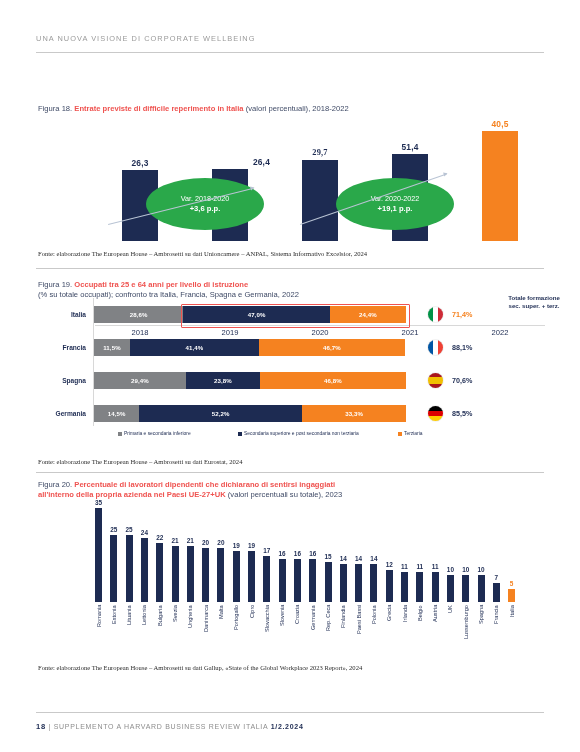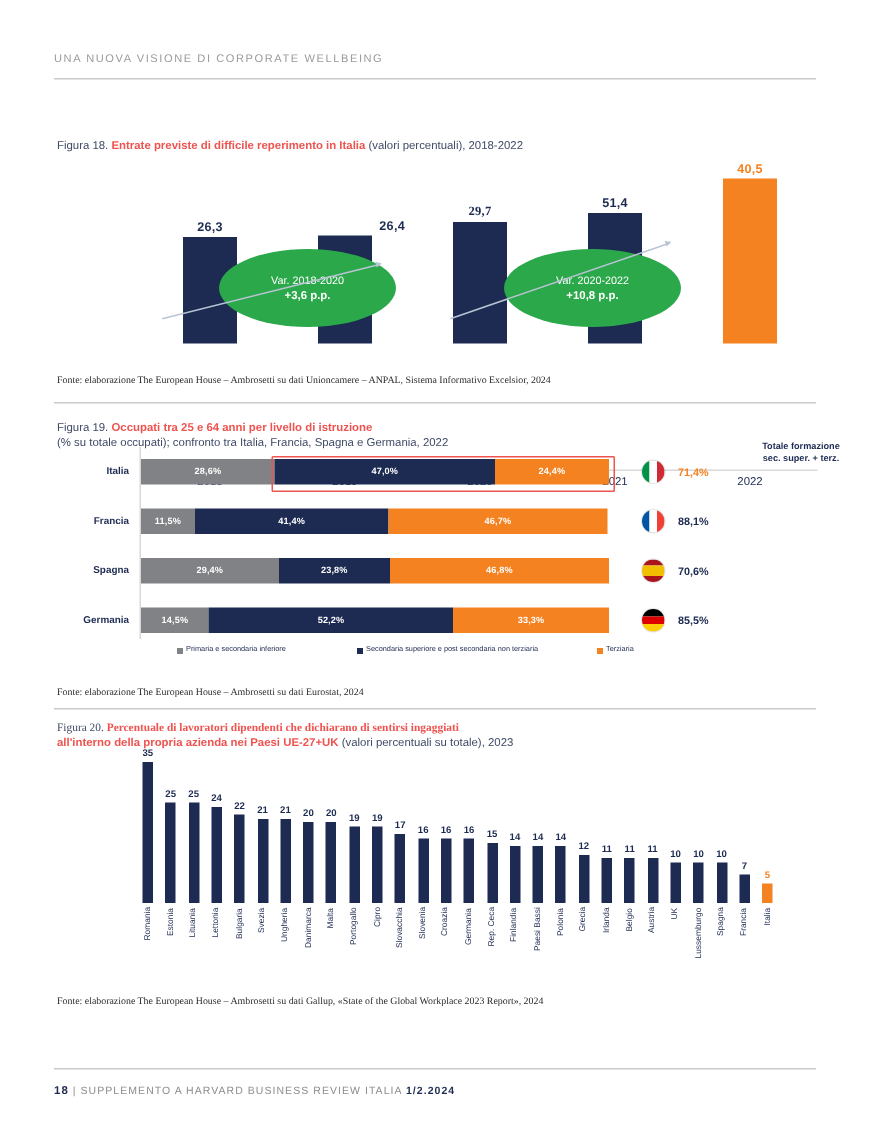--- a/index.html
+++ b/index.html
@@ -22,21 +22,21 @@
   .rule-top{position:absolute;left:36px;top:52px;width:508px;height:1px;background:#c9c9c9;}
 
   
   .fig-title{position:absolute;font-size:7.6px;line-height:9.6px;color:#3f4a66;white-space:nowrap;}
   .fig-title b{color:#ef5350;font-weight:bold;}
   .fig-sub{color:#3f4a66;font-weight:normal;}
   .source{position:absolute;left:38px;font-family:"Liberation Serif",serif;font-size:6.6px;color:#2b2b2b;white-space:nowrap;}
   .hr{position:absolute;left:36px;width:508px;height:1px;background:#c9c9c9;}
 
   
-  #fig18{position:absolute;left:0;top:84px;width:580px;height:160px;}
+  #fig18{position:absolute;left:0;top:96px;width:580px;height:160px;}
   .f18-axis{position:absolute;left:95px;top:229px;width:450px;height:1px;background:#d8d8d8;}
   .f18-bar{position:absolute;bottom:0;width:36px;}
   .f18-val{position:absolute;width:80px;text-align:center;font-size:8.4px;font-weight:bold;letter-spacing:.2px;}
   .f18-xlab{position:absolute;width:80px;text-align:center;font-size:7.6px;color:#1d2b52;top:232px;}
   .ellipse{
     position:absolute;border-radius:50%;
     background:#2aa84a;color:#ffffff;
     display:flex;flex-direction:column;align-items:center;justify-content:center;
     font-size:7.2px;line-height:10px;text-align:center;
   }
@@ -115,21 +115,21 @@
         <div class="f18-bar" style="left: 482px; top: 35.2px; height: 109.8px; background: rgb(245, 130, 32);"></div>
         <div class="f18-val" style="left: 460px; top: 23.2px; color: rgb(245, 130, 32);">40,5</div>
         <div class="f18-xlab" style="left: 460px;">2022</div>
       </div>
     <div class="ellipse" style="left:146px;top:82px;width:118px;height:52px;">
       <span>Var. 2018-2020</span>
       <b>+3,6 p.p.</b>
     </div>
     <div class="ellipse" style="left:336px;top:82px;width:118px;height:52px;">
       <span>Var. 2020-2022</span>
-      <b>+10,8 p.p.</b>
+      <b>+19,1 p.p.</b>
     </div>
     <div class="trend" style="left:108px;top:128px;width:150px;transform:rotate(-14deg);"></div>
     <div class="trend" style="left:300px;top:128px;width:155px;transform:rotate(-19deg);"></div>
   </div>
   <div class="source" style="top:250px;">Fonte: elaborazione The European House – Ambrosetti su dati Unioncamere – ANPAL, Sistema Informativo Excelsior, 2024</div>
   <div class="hr" style="top:268px;"></div>
 
   <div id="fig19">
     <div class="fig-title" style="left:38px;top:4px;">
       <span>Figura 19.</span>
@@ -198,21 +198,21 @@
         <div class="lg" style="left: 398px; top: 0px;">
           <span class="sw" style="background: rgb(245, 130, 32);"></span>
           <span>Terziaria</span>
         </div>
       </div>
   </div>
   <div class="source" style="top:458px;">Fonte: elaborazione The European House – Ambrosetti su dati Eurostat, 2024</div>
   <div class="hr" style="top:472px;"></div>
 
   <div id="fig20">
-    <div class="fig-title" style="left:38px;top:6px;font-family:Liberation Serif, serif;">
+    <div class="fig-title" style="left:38px;top:6px;">
       <span>Figura 20.</span>
       <b>Percentuale di lavoratori dipendenti che dichiarano di sentirsi ingaggiati</b>
     </div>
     <div class="fig-title" style="left:38px;top:16px;">
       <b>all'interno della propria azienda nei Paesi UE-27+UK</b>
       <span class="fig-sub">(valori percentuali su totale), 2023</span>
     </div>
     <div id="f20-plot">
         <div class="f20-bar" style="left: 95px; top: 34px; width: 7px; height: 94px;"></div>
         <div class="f20-val" style="left: 89.5px; top: 25px;">35</div>

